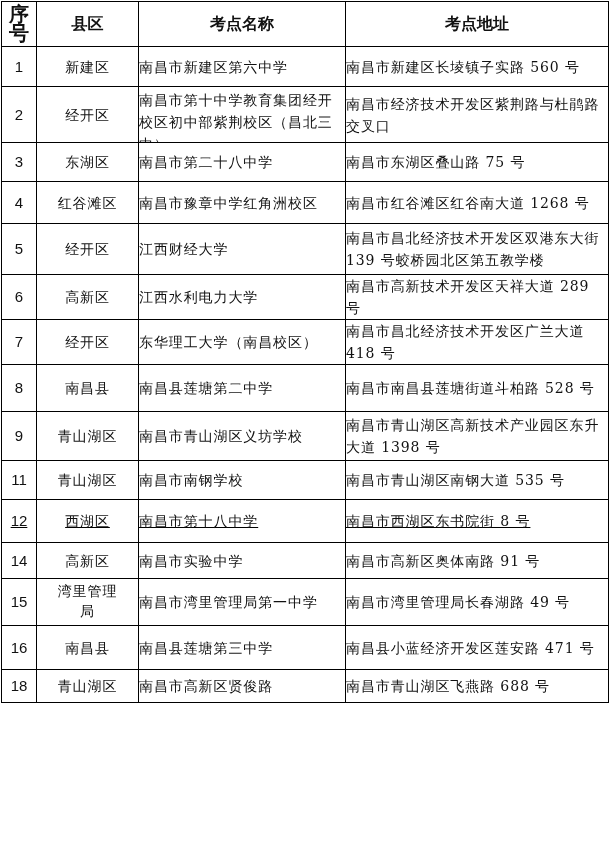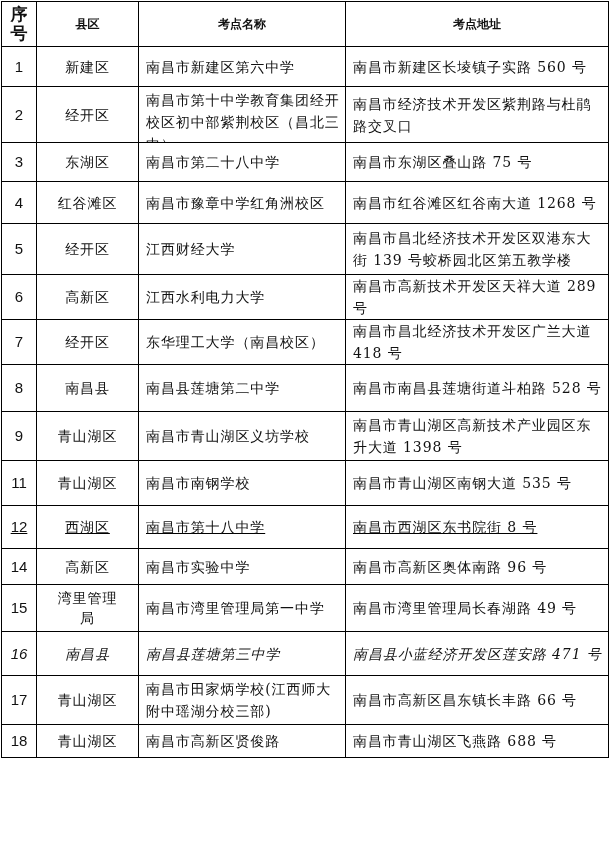--- a/index.html
+++ b/index.html
@@ -26,46 +26,45 @@
     td, th {
       border: 1.4px solid #000;
       padding: 0;
       vertical-align: middle;
       overflow: hidden;
       color: #111;
     }
     th {
       font-family: "DejaVu Sans", sans-serif;
       font-weight: bold;
-      font-size: 12px;
+      font-size: 16px;
       text-align: center;
       height: 44px;
     }
     th.col-no {
-      font-size: 17px;
+      font-size: 20px;
       line-height: 19px;
     }
     td {
       font-family: "DejaVu Serif", serif;
       font-size: 14px;
       line-height: 22px;
       letter-spacing: 0.9px;
     }
     td.col-no {
       text-align: center;
       font-family: "Liberation Sans", sans-serif;
       font-size: 15px;
       letter-spacing: 0;
     }
     td.col-district {
       text-align: center;
     }
     td.col-name, td.col-addr {
       text-align: left;
-      padding-left: 7px;
       padding-right: 4px;
     }
     .cell-inner {
       overflow: hidden;
     }
     .clip {
       max-height: 53px;
       overflow: hidden;
     }
   </style>
@@ -210,21 +209,21 @@
           <td class="col-district">
             <div class="cell-inner">青山湖区</div>
           </td>
           <td class="col-name">
             <div class="cell-inner">南昌市青山湖区义坊学校</div>
           </td>
           <td class="col-addr">
             <div class="cell-inner">南昌市青山湖区高新技术产业园区东升大道 1398 号</div>
           </td>
         </tr>
-        <tr style="height: 45px;">
+        <tr style="height: 39px;">
           <td class="col-no">
             <div class="cell-inner">11</div>
           </td>
           <td class="col-district">
             <div class="cell-inner">青山湖区</div>
           </td>
           <td class="col-name">
             <div class="cell-inner">南昌市南钢学校</div>
           </td>
           <td class="col-addr">
@@ -249,63 +248,49 @@
           <td class="col-no">
             <div class="cell-inner">14</div>
           </td>
           <td class="col-district">
             <div class="cell-inner">高新区</div>
           </td>
           <td class="col-name">
             <div class="cell-inner">南昌市实验中学</div>
           </td>
           <td class="col-addr">
-            <div class="cell-inner">南昌市高新区奥体南路 96 号</div>
+            <div class="cell-inner">南昌市高新区奥体南路 91 号</div>
           </td>
         </tr>
         <tr style="height: 47px;">
           <td class="col-no">
             <div class="cell-inner">15</div>
           </td>
           <td class="col-district">
-            <div class="cell-inner" style="width: 4.5em; margin: 0px auto; line-height: 20px;">湾里管理局</div>
+            <div class="cell-inner" style="width: 4.5em; margin: 0px auto; line-height: 20px; font-family: Liberation Mono, monospace;">湾里管理局</div>
           </td>
           <td class="col-name">
             <div class="cell-inner">南昌市湾里管理局第一中学</div>
           </td>
           <td class="col-addr">
             <div class="cell-inner">南昌市湾里管理局长春湖路 49 号</div>
           </td>
         </tr>
-        <tr style="height: 44px; font-style: italic;">
+        <tr style="height: 44px;">
           <td class="col-no">
             <div class="cell-inner">16</div>
           </td>
           <td class="col-district">
             <div class="cell-inner">南昌县</div>
           </td>
           <td class="col-name">
             <div class="cell-inner">南昌县莲塘第三中学</div>
           </td>
           <td class="col-addr">
             <div class="cell-inner">南昌县小蓝经济开发区莲安路 471 号</div>
-          </td>
-        </tr>
-        <tr style="height: 49px;">
-          <td class="col-no">
-            <div class="cell-inner">17</div>
-          </td>
-          <td class="col-district">
-            <div class="cell-inner">青山湖区</div>
-          </td>
-          <td class="col-name">
-            <div class="cell-inner">南昌市田家炳学校(江西师大附中瑶湖分校三部)</div>
-          </td>
-          <td class="col-addr">
-            <div class="cell-inner">南昌市高新区昌东镇长丰路 66 号</div>
           </td>
         </tr>
         <tr style="height: 33px;">
           <td class="col-no">
             <div class="cell-inner">18</div>
           </td>
           <td class="col-district">
             <div class="cell-inner">青山湖区</div>
           </td>
           <td class="col-name">

